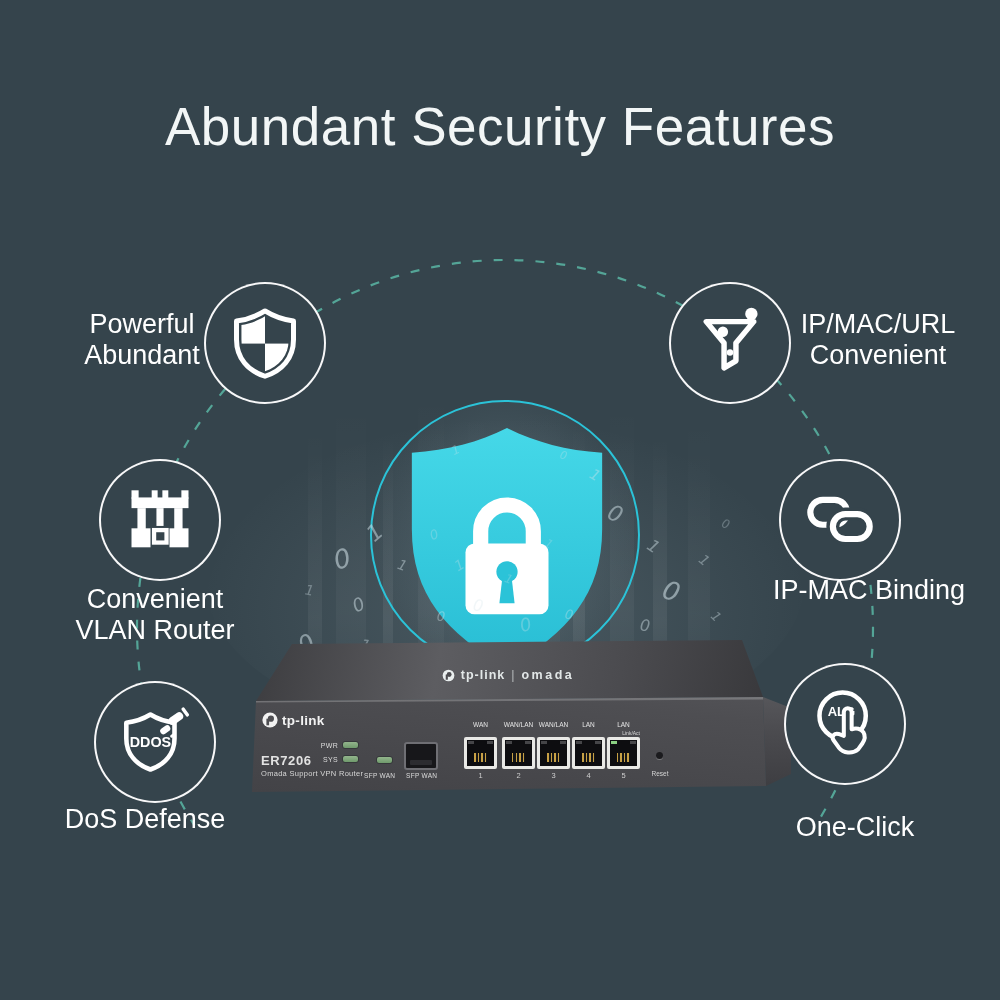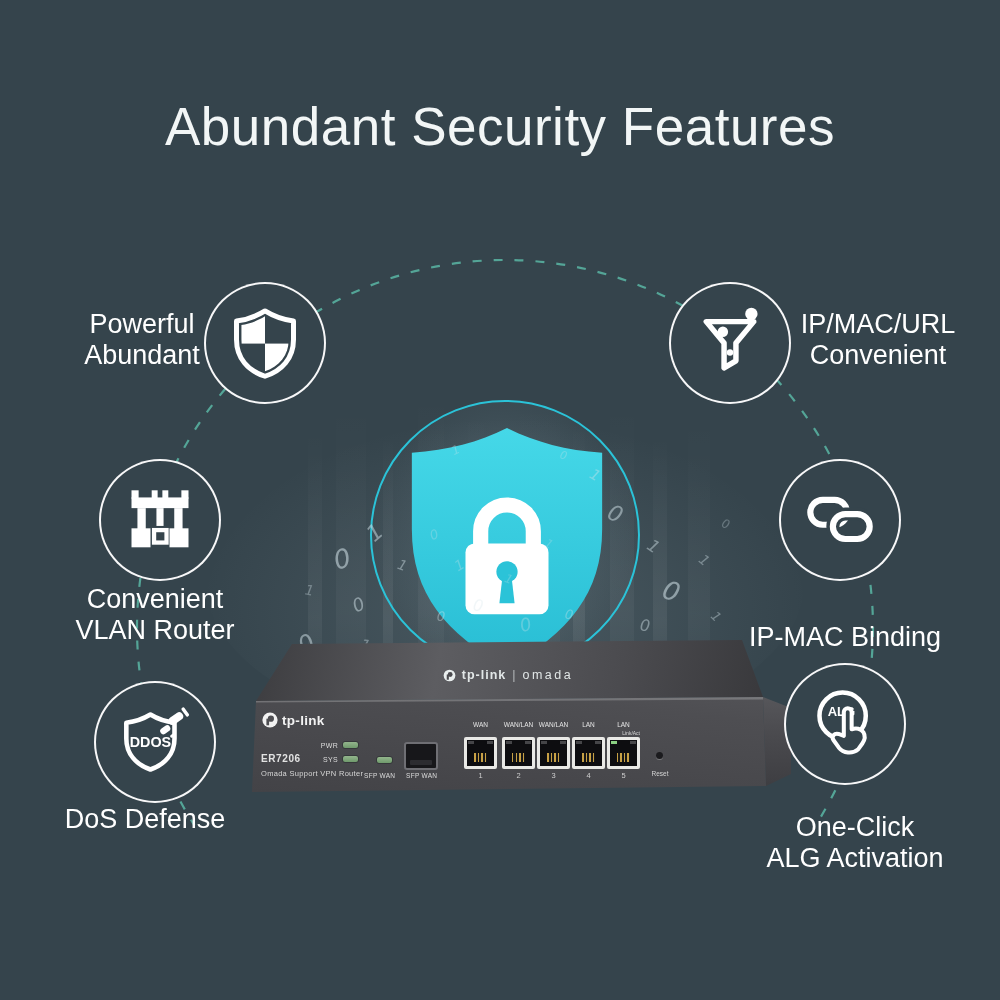--- a/index.html
+++ b/index.html
@@ -55,38 +55,38 @@
     position:absolute;left:0;top:0;width:546px;height:70px;
     clip-path:polygon(44px 8px,494px 4px,515px 61px,8px 65px);
     background:linear-gradient(100deg,#3b3b3e 0%,#5d5d61 35%,#4b4b4f 68%,#353538 100%);
   }
   .r-top-brand{
     position:absolute;left:150px;top:32px;width:220px;text-align:center;
     color:rgba(238,243,243,.92);font-size:12.5px;letter-spacing:1px;font-weight:bold;
     display:flex;align-items:center;justify-content:center;gap:6px;
   }
   .r-top-brand .sep{font-weight:400;opacity:.65;}
-  .r-top-brand .om{font-weight:400;letter-spacing:2.5px;}
+  .r-top-brand .om{font-weight:700;letter-spacing:2.5px;}
   .r-right{
     position:absolute;left:0;top:0;width:546px;height:166px;
     clip-path:polygon(515px 61px,543px 72px,543px 138px,518px 150px);
     background:linear-gradient(180deg,#6a6a6e 0%,#4a4a4e 60%,#3a3a3e 100%);
   }
   .r-front{
     position:absolute;left:0;top:0;width:546px;height:166px;
     clip-path:polygon(8px 65px,515px 61px,518px 150px,4px 156px);
     background:linear-gradient(186deg,#5c5c60 0%,#4e4e52 40%,#424246 100%);
   }
   .r-front::before{
     content:"";position:absolute;left:4px;top:62px;width:514px;height:3px;
     background:rgba(255,255,255,.22);transform:rotate(-0.35deg);
   }
   .brandrow{position:absolute;left:14px;top:76px;display:flex;align-items:center;gap:4px;}
   .brandtxt{color:#f2f2f2;font-size:13.5px;font-weight:bold;letter-spacing:.3px;}
-  .model{position:absolute;left:13px;top:117px;color:#e2e2e2;font-size:10px;font-weight:bold;letter-spacing:.6px;}
+  .model{position:absolute;left:13px;top:117px;color:#e2e2e2;font-size:13px;font-weight:bold;letter-spacing:.6px;}
   .pname{position:absolute;left:13px;top:133px;color:#d5d5d5;font-size:7.5px;letter-spacing:.3px;}
   .ledrow{position:absolute;display:flex;align-items:center;gap:4px;}
   .ledlbl{color:#dcdcdc;font-size:7px;width:26px;text-align:right;letter-spacing:.3px;}
   .ledpill{width:15px;height:6px;border-radius:3px;background:linear-gradient(#93b58c,#6f9a6c);border:1px solid #35383a;}
   .sfplbl{position:absolute;color:#dcdcdc;font-size:6.5px;letter-spacing:.3px;}
   .sfpcage{
     position:absolute;left:156px;top:106px;width:34px;height:28px;border-radius:3px;
     background:#17171a;border:2px solid #6f6f74;box-sizing:border-box;
   }
   .sfpcage::after{content:"";position:absolute;left:4px;right:4px;bottom:3px;height:5px;background:#2c2c30;border-radius:1px;}
@@ -357,21 +357,21 @@
   <div>VLAN Router</div>
 </div>
 
 <div class="abs fcir" style="left:779px;top:459px;">
   <svg width="76" height="76" viewBox="0 0 64 64">
     <rect x="7" y="15" width="31" height="21" rx="10.5" fill="none" stroke="#ffffff" stroke-width="5.2"></rect>
     <rect x="26" y="27" width="31" height="21" rx="10.5" fill="none" stroke="#35444c" stroke-width="11"></rect>
     <rect x="26" y="27" width="31" height="21" rx="10.5" fill="none" stroke="#ffffff" stroke-width="5.2"></rect>
   </svg>
 </div>
-<div class="abs flabel" style="left:725px;top:622px;width:240px;">
+<div class="abs flabel" style="left:725px;top:575px;width:240px;text-align:right;">
   <div>IP-MAC Binding</div>
   <div></div>
 </div>
 
 <div class="abs fcir" style="left:94px;top:681px;">
   <svg width="78" height="76" viewBox="0 0 68 64">
     <path d="M30 8 C37 12.3 44 14.3 51 15.2 L51 29 C51 42.5 42.5 51.5 30 56 C17.5 51.5 9 42.5 9 29 L9 15.2 C16 14.3 23 12.3 30 8 Z" fill="none" stroke="#ffffff" stroke-width="4" stroke-linejoin="round"></path>
     <text x="30" y="36.5" text-anchor="middle" font-size="12.5" font-weight="bold" fill="#ffffff" font-family="Liberation Sans, sans-serif">DDOS</text>
     <g fill="#ffffff">
       <g transform="rotate(-35 53 11)">
@@ -392,14 +392,13 @@
 
 <div class="abs fcir" style="left:784px;top:663px;">
   <svg width="76" height="76" viewBox="0 0 64 64">
     <circle cx="30" cy="25" r="19.5" fill="none" stroke="#ffffff" stroke-width="3.8"></circle>
     <text x="29" y="25" text-anchor="middle" font-size="11" font-weight="bold" fill="#ffffff" font-family="Liberation Sans, sans-serif">ALG</text>
     <path d="M31 22 a3.3 3.3 0 0 1 6.6 0 V36.5 c3.6-1.6 8-0.7 9.9 2.5 c1.8 3 1.1 6.6-0.9 9.4 l-3.4 4.8 c-5.2 4.4-12.6 3.4-16.5-1.5 l-4.3-6 c-2.3-3.2 0.7-6.3 4.2-5.3 l4.4 1.6 Z" fill="#35444c" stroke="#ffffff" stroke-width="3.4" stroke-linejoin="round"></path>
   </svg>
 </div>
 <div class="abs flabel" style="left:735px;top:812px;width:240px;">
   <div>One-Click</div>
-  <div>ALG Activation</div>
 </div>
 
 </body></html>

